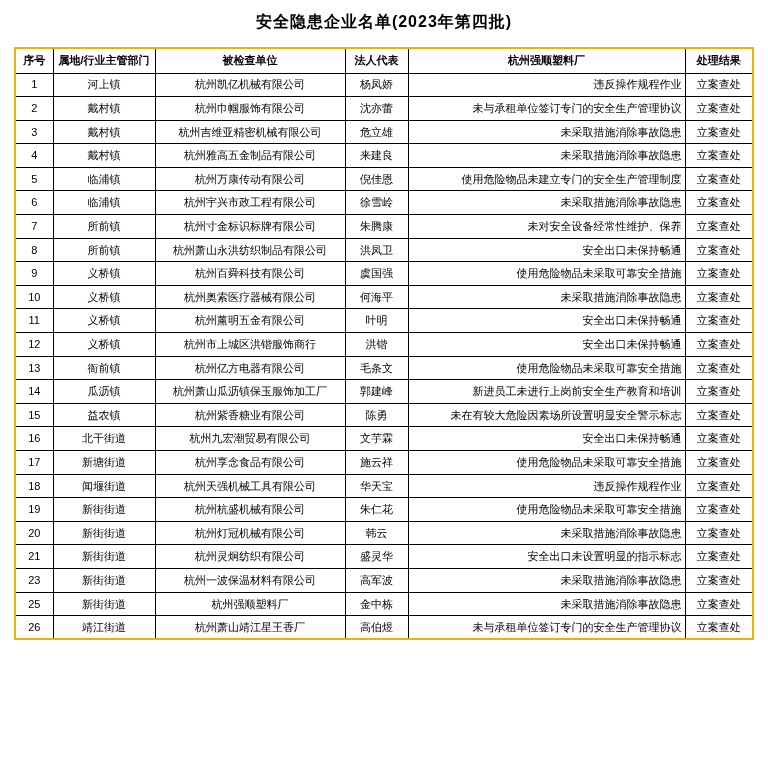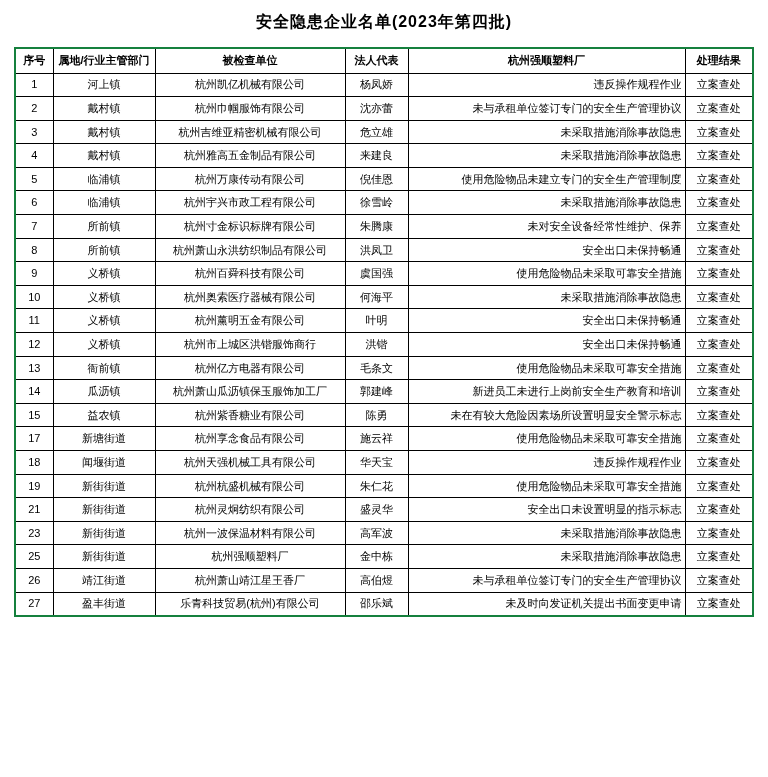--- a/index.html
+++ b/index.html
@@ -22,21 +22,21 @@
     font-size: 16px;
     font-weight: bold;
     letter-spacing: 1px;
     margin: 4px 0 14px 0;
   }
   table.hazard-table {
     border-collapse: collapse;
     table-layout: fixed;
     width: 738px;
     margin: 0 auto;
-    border: 2px solid #15803d;
+    border: 2px solid #eab308;
   }
   .hazard-table th,
   .hazard-table td {
     border: 1px solid #000000;
     font-size: 11px;
     line-height: 1.15;
     padding: 1px 3px;
     height: 23.6px;
     overflow: hidden;
     box-sizing: border-box;
@@ -191,20 +191,28 @@
         </tr>
         <tr>
           <td class="td-center">15</td>
           <td class="td-center">益农镇</td>
           <td class="td-center">杭州紫香糖业有限公司</td>
           <td class="td-center">陈勇</td>
           <td class="td-left">未在有较大危险因素场所设置明显安全警示标志</td>
           <td class="td-center">立案查处</td>
         </tr>
         <tr>
+          <td class="td-center">16</td>
+          <td class="td-center">北干街道</td>
+          <td class="td-center">杭州九宏潮贸易有限公司</td>
+          <td class="td-center">文芋霖</td>
+          <td class="td-left">安全出口未保持畅通</td>
+          <td class="td-center">立案查处</td>
+        </tr>
+        <tr>
           <td class="td-center">17</td>
           <td class="td-center">新塘街道</td>
           <td class="td-center">杭州享念食品有限公司</td>
           <td class="td-center">施云祥</td>
           <td class="td-left">使用危险物品未采取可靠安全措施</td>
           <td class="td-center">立案查处</td>
         </tr>
         <tr>
           <td class="td-center">18</td>
           <td class="td-center">闻堰街道</td>
@@ -215,20 +223,28 @@
         </tr>
         <tr>
           <td class="td-center">19</td>
           <td class="td-center">新街街道</td>
           <td class="td-center">杭州杭盛机械有限公司</td>
           <td class="td-center">朱仁花</td>
           <td class="td-left">使用危险物品未采取可靠安全措施</td>
           <td class="td-center">立案查处</td>
         </tr>
         <tr>
+          <td class="td-center">20</td>
+          <td class="td-center">新街街道</td>
+          <td class="td-center">杭州灯冠机械有限公司</td>
+          <td class="td-center">韩云</td>
+          <td class="td-left">未采取措施消除事故隐患</td>
+          <td class="td-center">立案查处</td>
+        </tr>
+        <tr>
           <td class="td-center">21</td>
           <td class="td-center">新街街道</td>
           <td class="td-center">杭州灵炯纺织有限公司</td>
           <td class="td-center">盛灵华</td>
           <td class="td-left">安全出口未设置明显的指示标志</td>
           <td class="td-center">立案查处</td>
         </tr>
         <tr>
           <td class="td-center">23</td>
           <td class="td-center">新街街道</td>
@@ -246,24 +262,16 @@
           <td class="td-center">立案查处</td>
         </tr>
         <tr>
           <td class="td-center">26</td>
           <td class="td-center">靖江街道</td>
           <td class="td-center">杭州萧山靖江星王香厂</td>
           <td class="td-center">高伯煜</td>
           <td class="td-left">未与承租单位签订专门的安全生产管理协议</td>
           <td class="td-center">立案查处</td>
         </tr>
-        <tr>
-          <td class="td-center">27</td>
-          <td class="td-center">盈丰街道</td>
-          <td class="td-center">乐青科技贸易(杭州)有限公司</td>
-          <td class="td-center">邵乐斌</td>
-          <td class="td-left">未及时向发证机关提出书面变更申请</td>
-          <td class="td-center">立案查处</td>
-        </tr>
       </tbody>
   </table>
 
 </div>
 
 </body></html>

